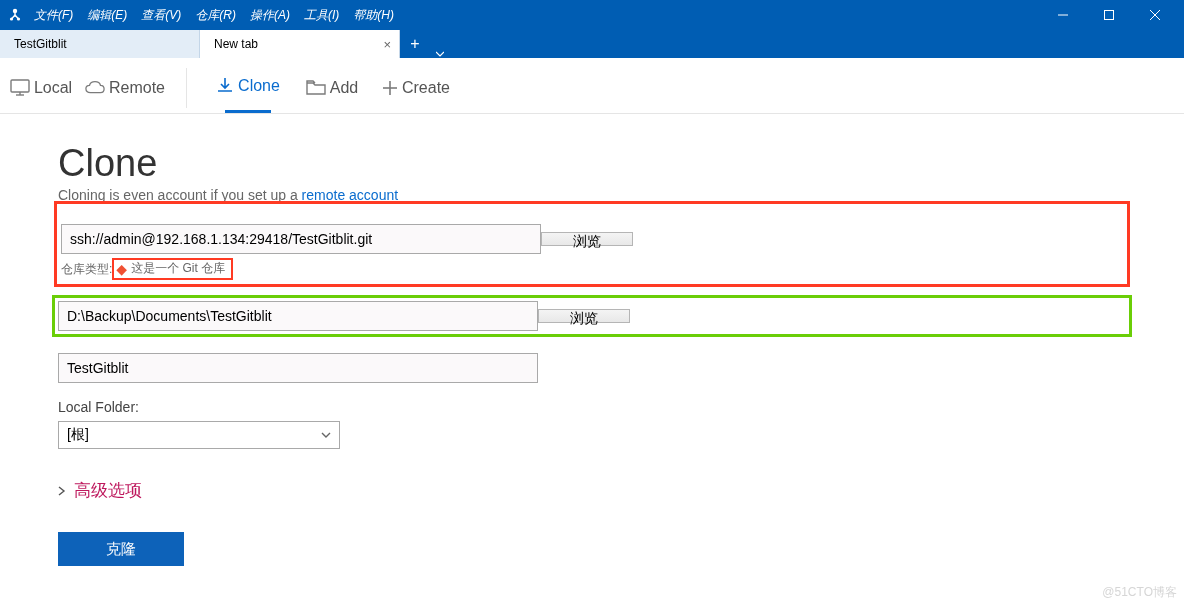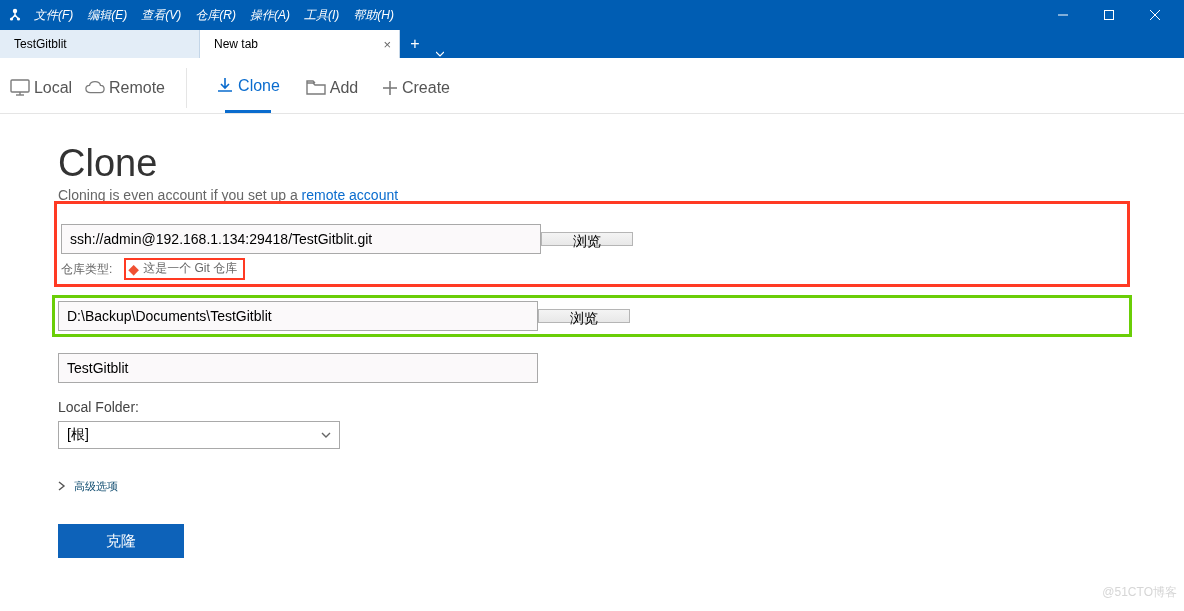--- a/index.html
+++ b/index.html
@@ -29,33 +29,33 @@
 .heading { font-size: 38px; font-weight: 300; color: #333; margin-bottom: 2px; }
 .subtitle { font-size: 14px; color: #666; margin-bottom: 20px; }
 .subtitle a { color: #0a6cce; text-decoration: underline; }
 
 .row { display: flex; align-items: center; margin-bottom: 16px; }
 .input { border: 1px solid #a9a9a9; height: 30px; padding: 0 8px; font-size: 14px; width: 480px; background: #fbf9fa; }
 .btn { height: 14px; width: 92px; background: linear-gradient(#f4f4f4,#e8e8e8); border: 1px solid #b5b5b5; font-size: 14px; cursor: pointer; }
 
 .highlight-red { border: 3px solid #ff3a23; padding: 20px 0 4px; margin: -22px -4px 8px; position: relative; }
 .highlight-red .row { padding: 0 4px; margin-bottom: 4px; }
-.repo-type-line { font-size: 12px; color: #666; margin-left: 4px; display: flex; align-items: center; gap: 12px; }
+.repo-type-line { font-size: 12px; color: #666; margin-left: 4px; display: flex; align-items: center; gap: 0; }
 .repo-type-box { border: 2px solid #ff3a23; padding: 0 6px 1px 2px; display: inline-flex; align-items: center; gap: 4px; }
 .git-icon { color: #f05133; font-size: 14px; }
 
 .highlight-green { border: 3px solid #6ace07; padding: 3px; margin: 0 -6px 16px; }
 .highlight-green .row { margin: 0; }
 
 .label { font-size: 14px; color: #444; margin-bottom: 6px; }
 .select-wrap { position: relative; width: 282px; }
 .select { border: 1px solid #a9a9a9; height: 28px; width: 100%; padding: 0 8px; font-size: 14px; background: #fff; display: flex; align-items: center; }
 .select-chev { position: absolute; right: 8px; top: 6px; color: #666; pointer-events: none; }
 
-.advanced { display: flex; align-items: center; gap: 8px; font-size: 11px; color: #0c4a6e; cursor: pointer; margin: 30px 0; }
+.advanced { display: flex; align-items: center; gap: 8px; font-size: 17px; color: #be185d; cursor: pointer; margin: 30px 0; }
 .primary-btn { background: #0d62b9; color: #fff; border: none; height: 34px; width: 126px; font-size: 15px; cursor: pointer; }
 
 .watermark { position: absolute; right: 7px; bottom: 10px; font-size: 12px; color: #d6d6d6; }
 </style>
 </head>
 <body>
 
 <div class="title-bar">
   <div class="app-icon">
     <svg width="16" height="16" viewBox="0 0 16 16">

